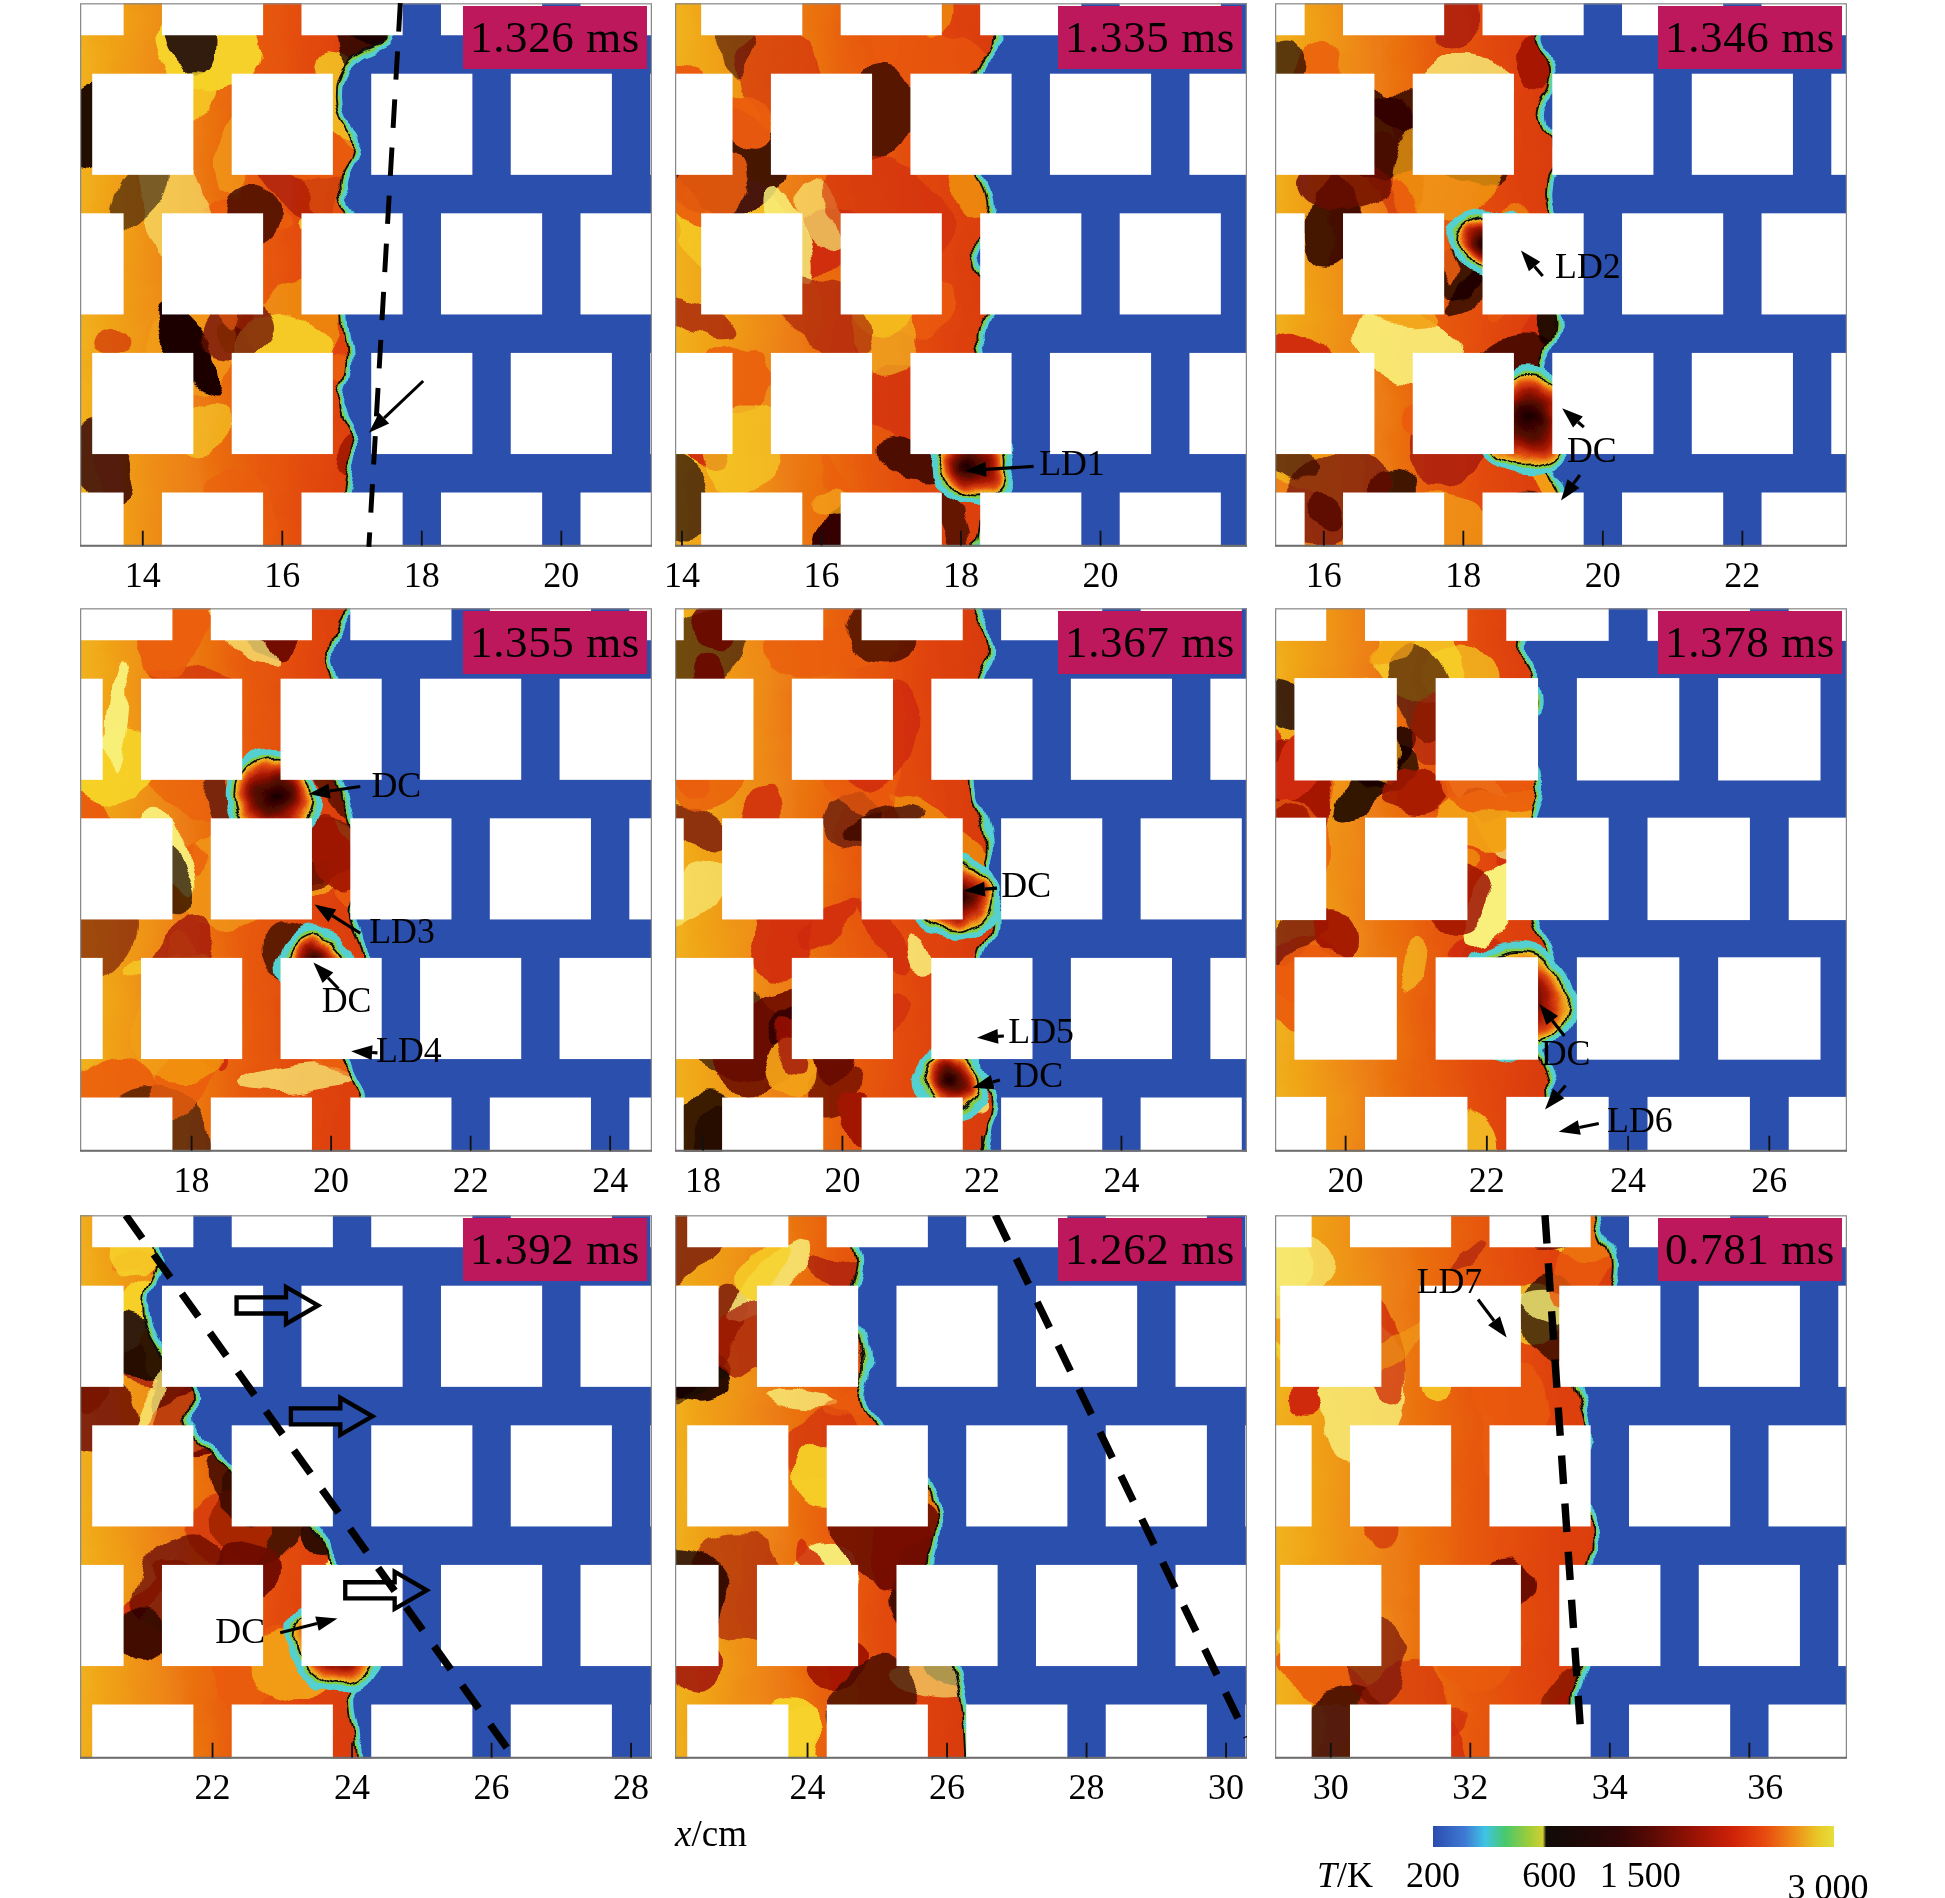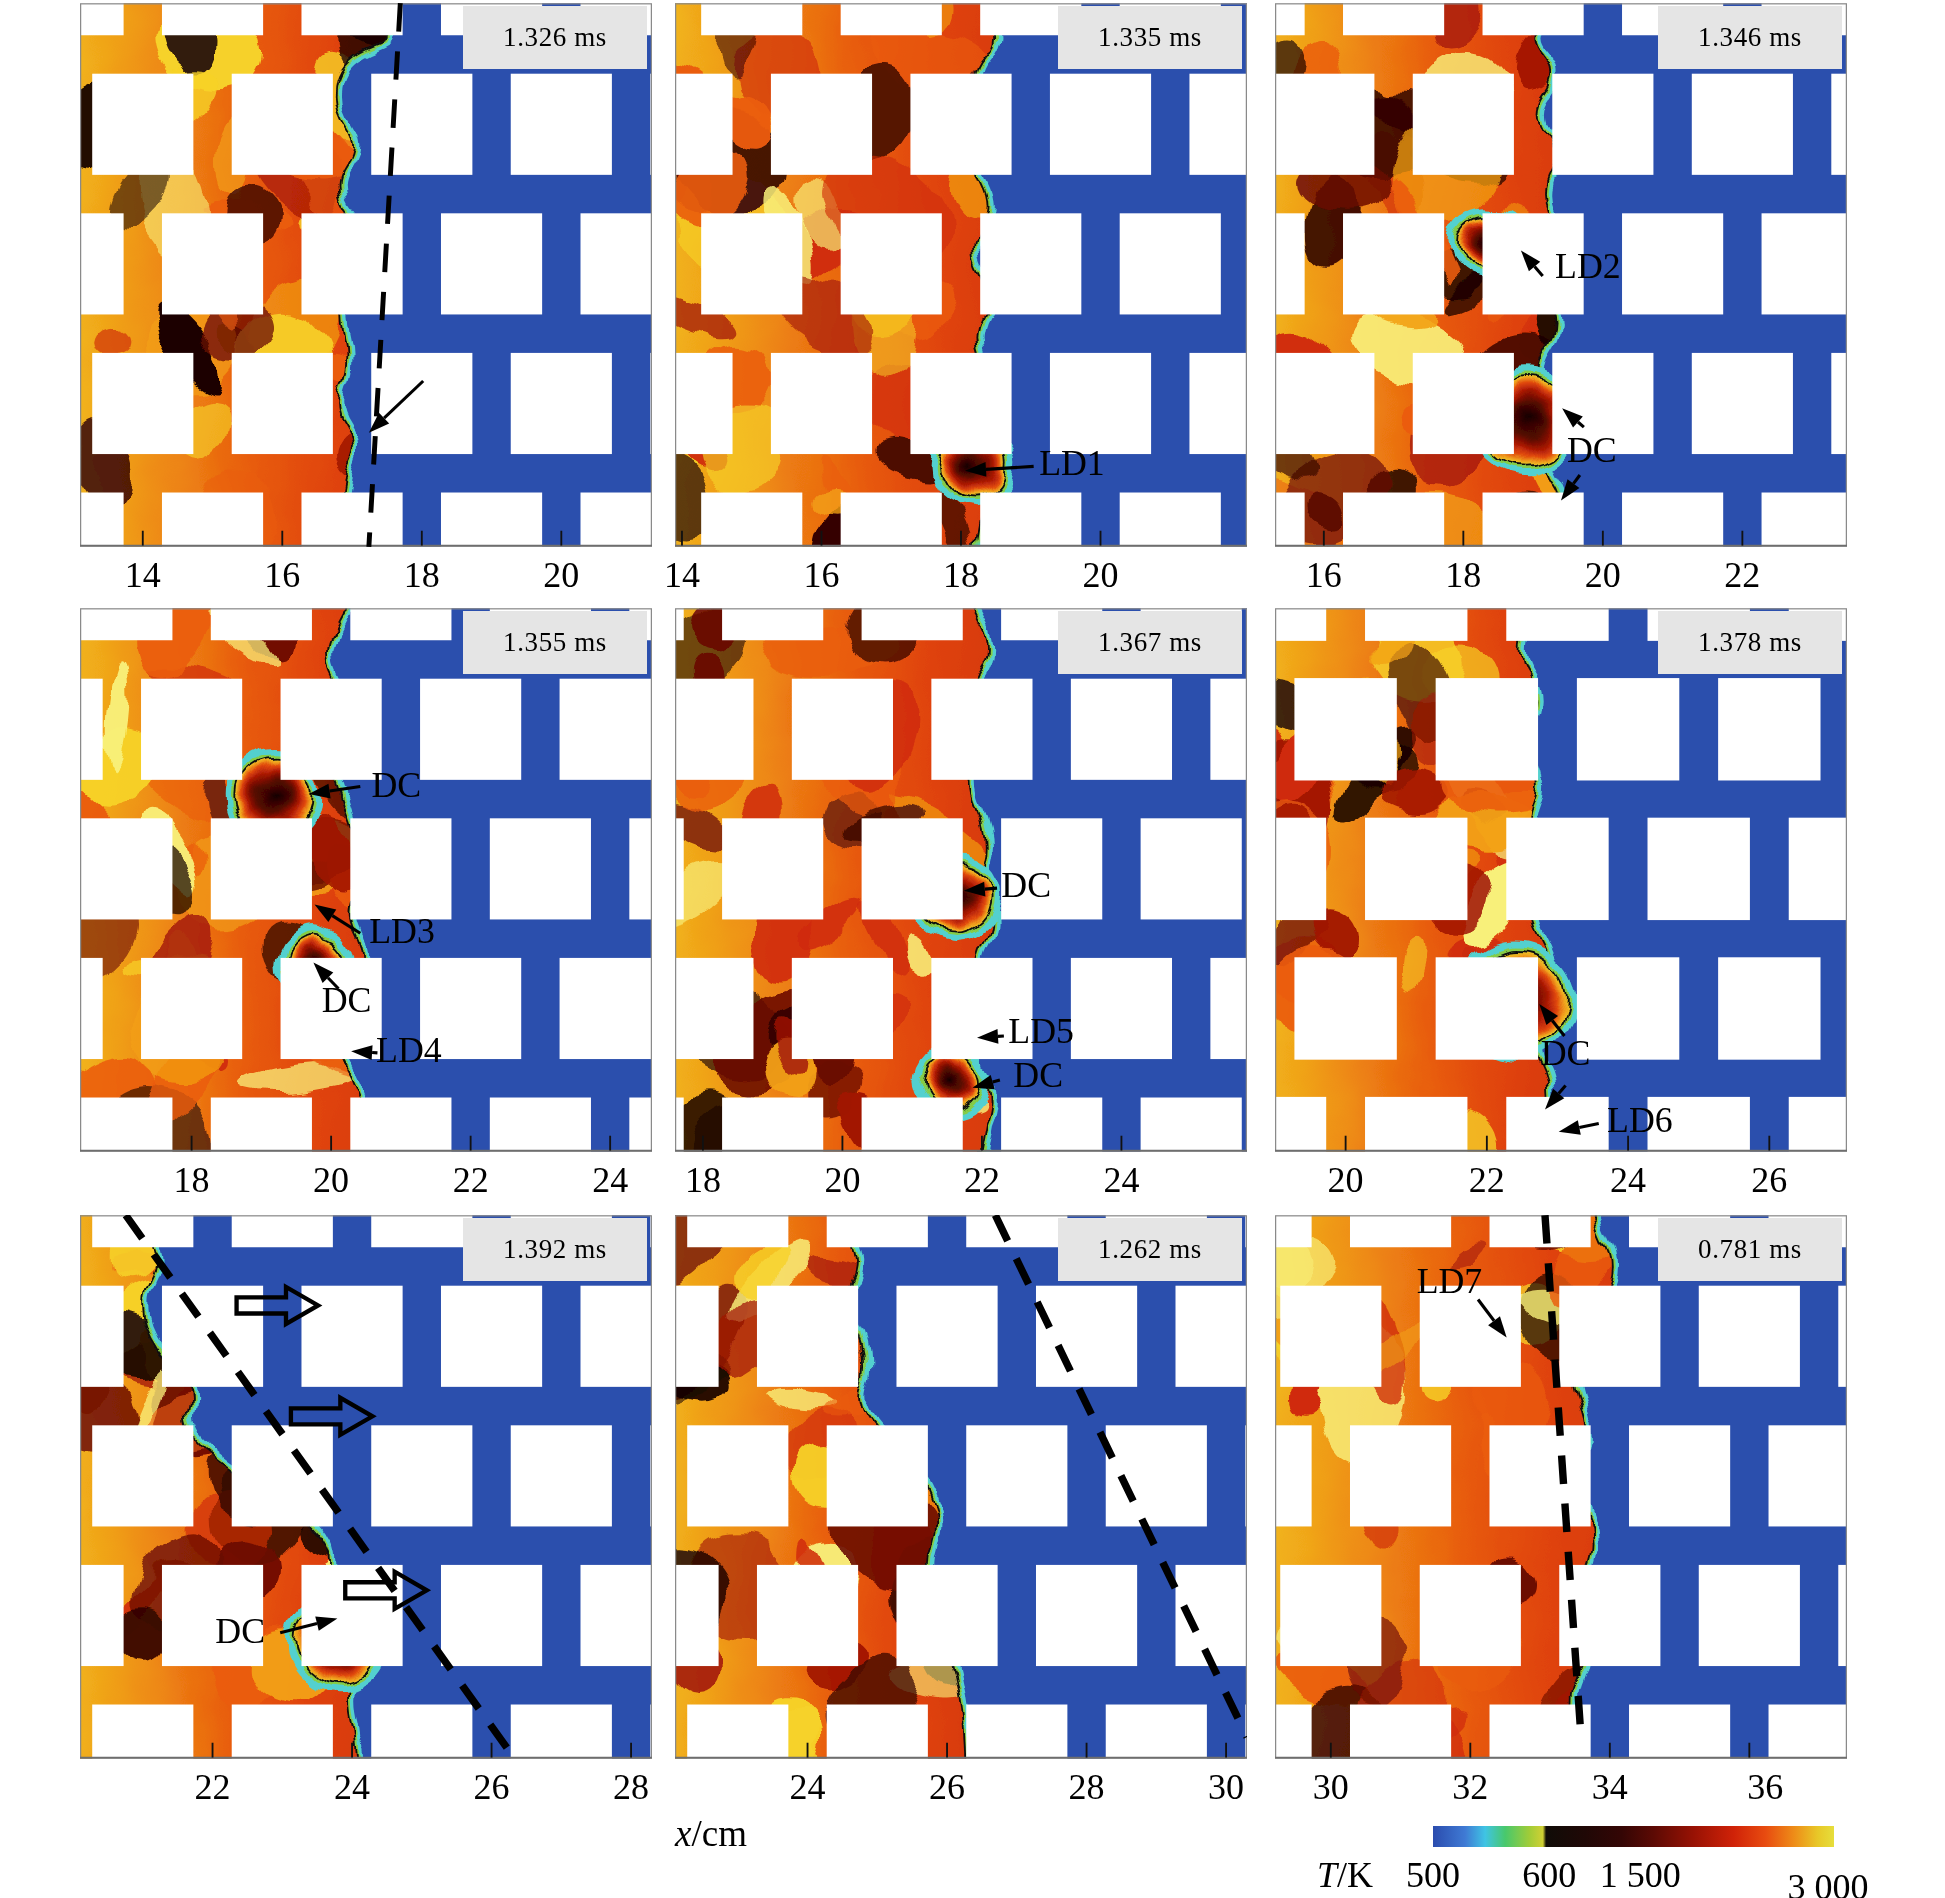--- a/index.html
+++ b/index.html
@@ -4,22 +4,22 @@
 <style>
   html,body{margin:0;padding:0;}
   body{
     position:relative;width:1946px;height:1899px;background:#ffffff;
     font-family:"Liberation Serif",serif;color:#000;overflow:hidden;
   }
   .panel{position:absolute;width:572px;height:544px;}
   .panel svg{position:absolute;left:0;top:0;display:block;}
   .timebox{
     position:absolute;top:2.5px;right:5px;width:184px;height:63px;
-    background:#e5e5e5;display:flex;align-items:center;justify-content:center;
-    font-size:27px;letter-spacing:0.6px;
+    background:#be185d;display:flex;align-items:center;justify-content:center;
+    font-size:45px;letter-spacing:0.6px;
   }
   .tickrow{position:absolute;left:0;top:551px;width:100%;height:43px;}
   .tick{position:absolute;top:0;transform:translateX(-50%);font-size:36px;line-height:43px;}
   .xlabel{
     position:absolute;left:675px;top:1812px;width:572px;text-align:left;
     font-size:37px;
   }
   .it{font-style:italic;}
   .cbar{
     position:absolute;left:1433px;top:1826px;width:401px;height:21px;
@@ -1158,18 +1158,18 @@
       <span class="tick" style="left: 58.5366%;">34</span>
       <span class="tick" style="left: 82.9268%; margin-left: 16px;">36</span>
     </div>
 </div>
 
 <div class="xlabel"><span class="it">x</span><span>/cm</span></div>
 
 <div class="cbar"></div>
 <div class="cbar-label"><span class="it">T</span><span>/K</span></div>
 <div class="cbar-ticks">
-    <span class="cbtick" style="left: 0%;">500</span>
+    <span class="cbtick" style="left: 0%;">200</span>
     <span class="cbtick" style="left: 29%;">600</span>
     <span class="cbtick" style="left: 51.7%;">1 500</span>
     <span class="cbtick" style="left: 98.5%; margin-top: 12px;">3 000</span>
   </div>
 
 
 </body></html>

